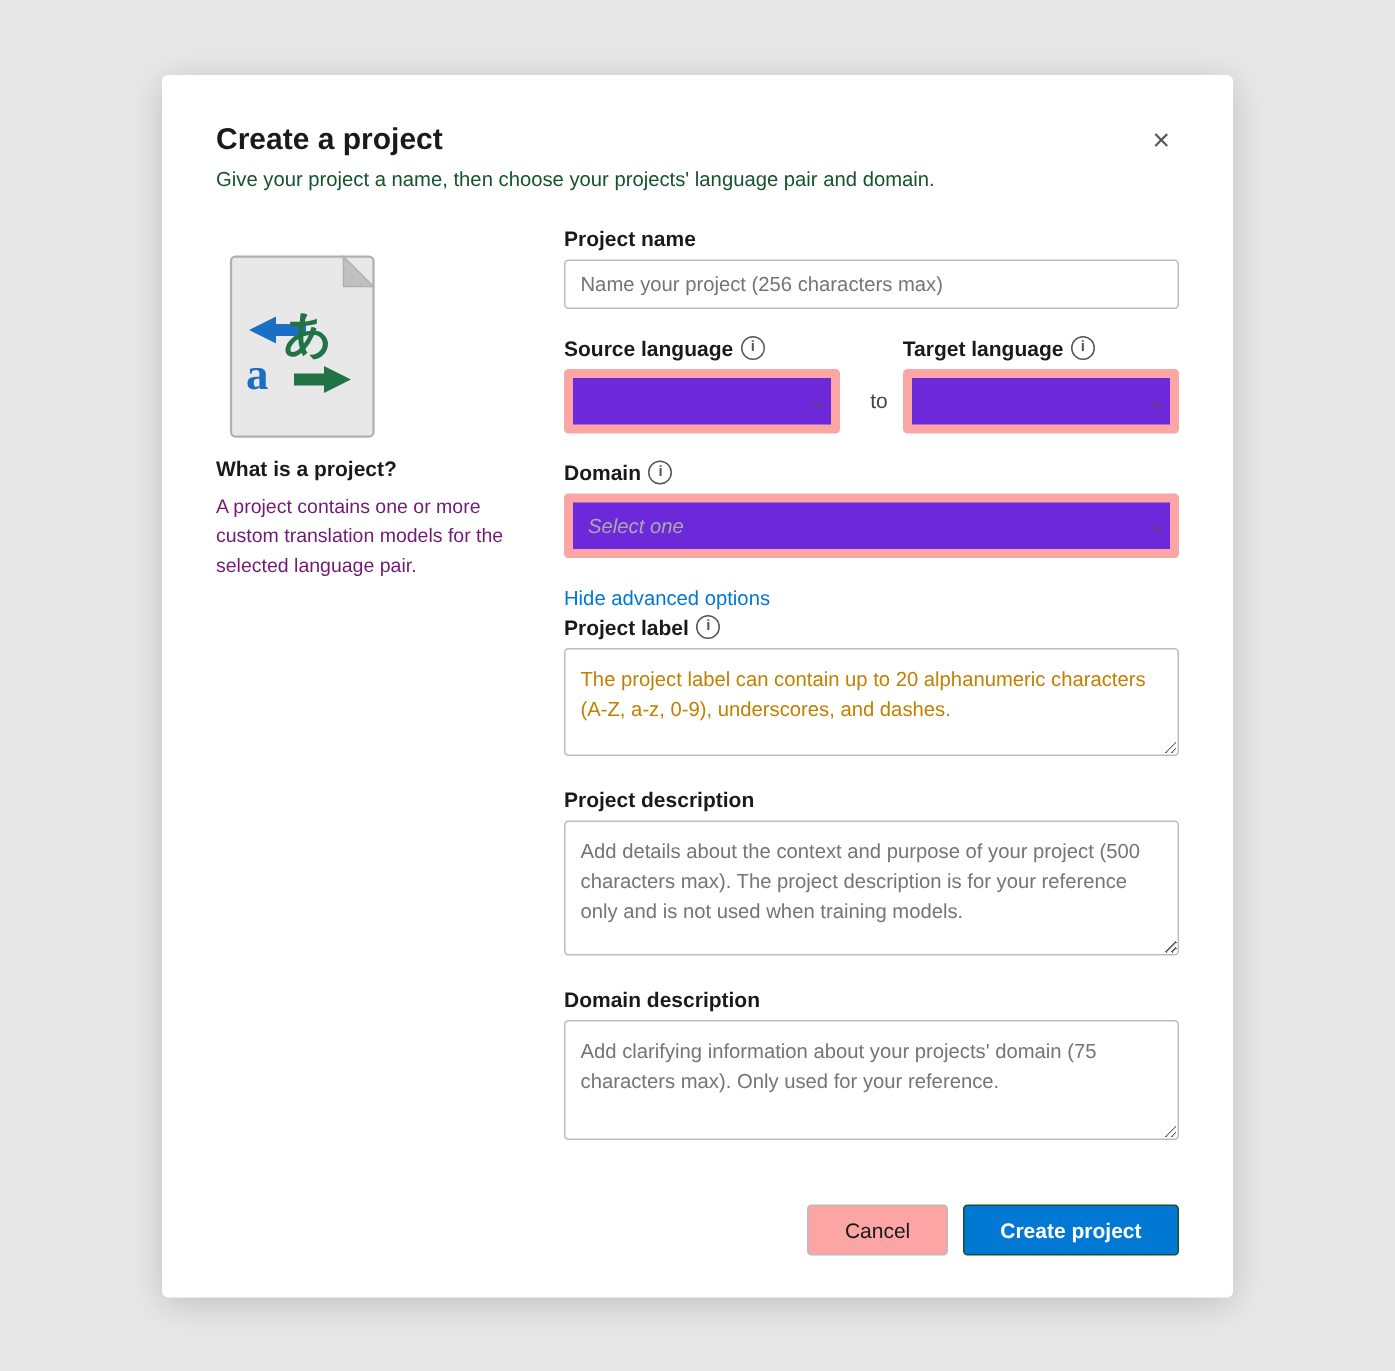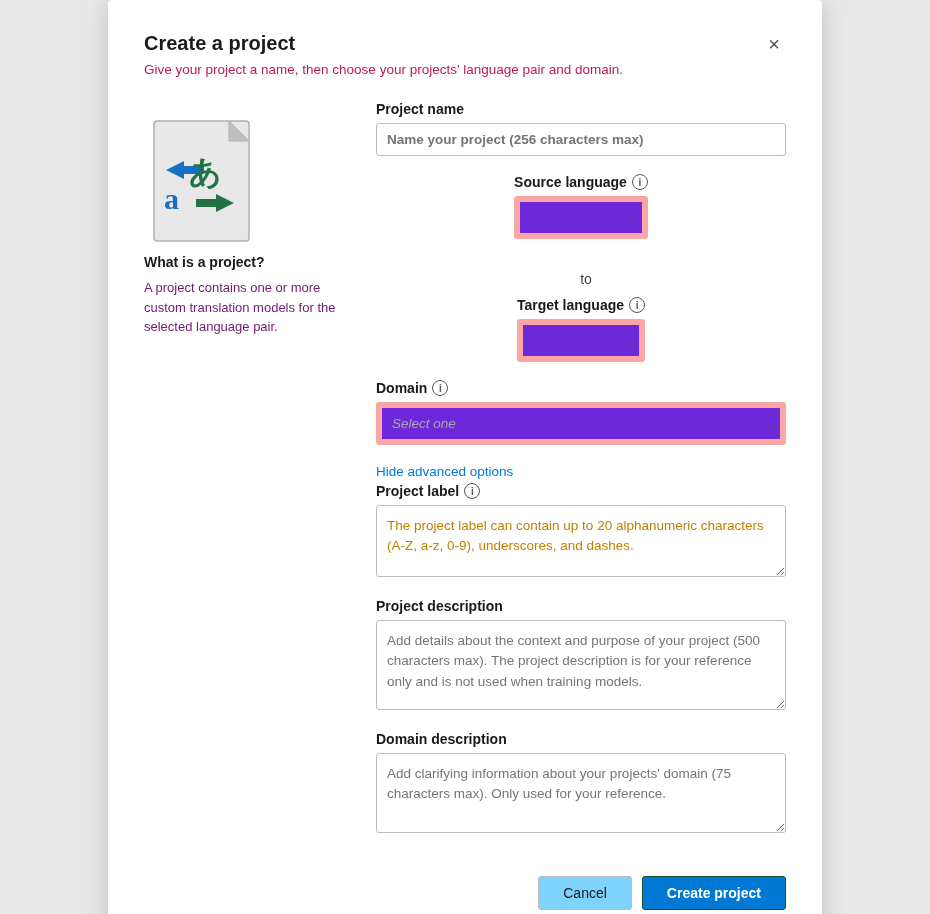--- a/index.html
+++ b/index.html
@@ -44,21 +44,21 @@
       cursor: pointer;
       font-size: 20px;
       color: #555;
       line-height: 1;
       padding: 2px 6px;
       border-radius: 3px;
     }
 
     .dialog-subtitle {
       font-size: 13.5px;
-      color: #be185d;
+      color: #14532d;
       margin-bottom: 24px;
     }
 
     .dialog-body {
       display: flex;
       gap: 32px;
     }
 
     .left-panel {
       width: 200px;
@@ -110,28 +110,26 @@
     }
 
     .text-input {
       width: 100%;
       border: 1px solid #bbb;
       border-radius: 3px;
       padding: 8px 10px;
       font-size: 13.5px;
       color: #4d7c0f;
       outline: none;
-      font-weight: bold;
     }
 
     .lang-row {
       display: flex;
       align-items: center;
       gap: 10px;
-      flex-direction: column;
     }
 
     .lang-row .field-group {
       flex: 1;
       margin-bottom: 0;
     }
 
     .to-label {
       margin-top: 22px;
       font-size: 14px;
@@ -222,21 +220,21 @@
     }
 
     .dialog-footer {
       display: flex;
       justify-content: flex-end;
       gap: 10px;
       margin-top: 22px;
     }
 
     .cancel-btn {
-      background: #7dd3fc;
+      background: #fca5a5;
       border: 1px solid #bbb;
       border-radius: 3px;
       padding: 8px 24px;
       font-size: 14px;
       cursor: pointer;
       color: #1a1a1a;
       text-align: right;
     }
 
     .create-btn {

